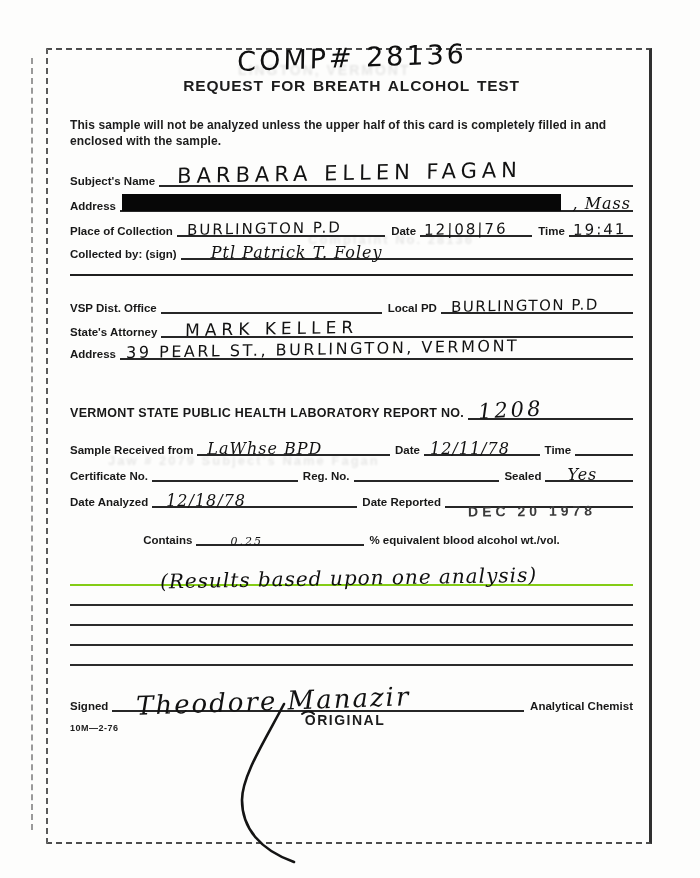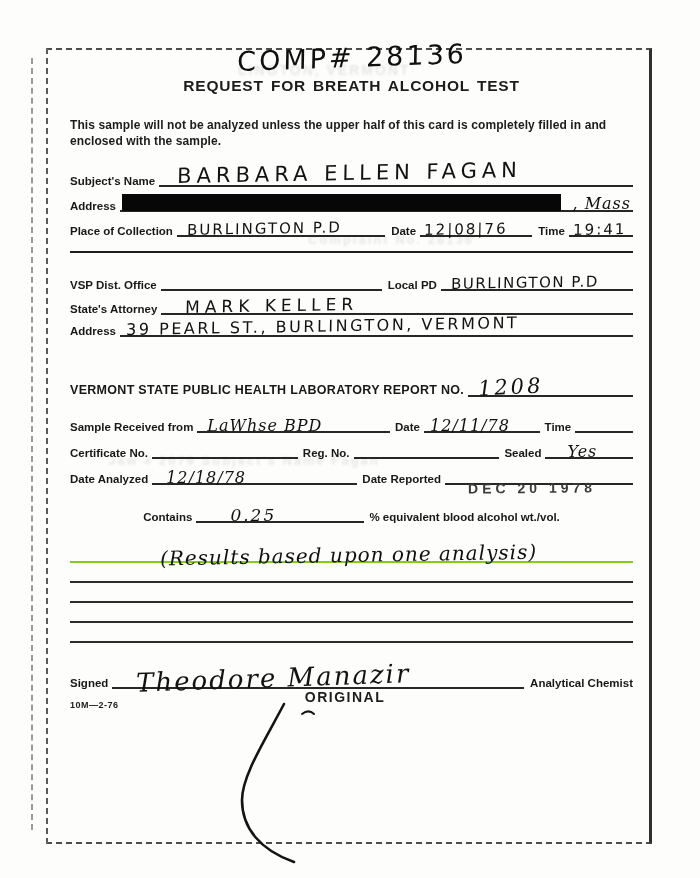--- a/index.html
+++ b/index.html
@@ -74,21 +74,21 @@
   .recv-row .val,.cert-row .val,.anal-row .val{font-size:16px;}
   .cert-row{margin-top:8px;}
   .anal-row{margin-top:8px;}
   .stamp{
     position:absolute;left:12%;top:13px;white-space:nowrap;
     font-family:"Liberation Sans", sans-serif;font-weight:bold;
     font-size:14px;letter-spacing:4px;color:#3a3a3a;transform:rotate(-.5deg);
   }
   .contains-row{margin-top:20px;justify-content:center;}
   .contains-fill{flex:0 0 168px;}
-  .contains-fill .val{left:34px;font-size:17px;letter-spacing:2px;}
+  .contains-fill .val{left:34px;font-size:11px;letter-spacing:2px;}
   .contains-suffix{margin-left:5px;}
   .note-line{margin-top:10px;border-bottom:2px solid #84cc16;height:28px;position:relative;}
   .note-line .script{position:absolute;left:90px;bottom:-6px;font-size:20px;transform:rotate(-1deg);}
   .signed-row{margin-top:22px;text-align:right;}
   .signed-row .fill{height:22px;}
   .signed-row .val{font-size:26px;letter-spacing:2px;left:24px;bottom:-6px;transform:rotate(-2deg);}
   .chem-lbl{margin-left:6px;}
   .footer{position:relative;margin-top:2px;height:18px;}
   .form-code{position:absolute;left:0;top:9px;font-size:9px;font-weight:bold;letter-spacing:.5px;}
   .orig{position:absolute;left:50%;transform:translateX(-58%);top:-2px;font-size:14px;font-weight:bold;letter-spacing:1.5px;}
@@ -146,20 +146,26 @@
     <span class="lbl" style="margin-left:6px;">Date</span>
     <span class="fill" style="flex:1.4;">
       <span class="val hand small-hand" style="left:4px;">12|08|76</span>
     </span>
     <span class="lbl" style="margin-left:6px;">Time</span>
     <span class="fill" style="flex:.8;">
       <span class="val hand small-hand" style="left:4px;">19:41</span>
     </span>
   </div>
 
+  <div class="row coll-row">
+    <span class="lbl">Collected by: (sign)</span>
+    <span class="fill">
+      <span class="val script" style="left:30px;">Ptl Patrick T. Foley</span>
+    </span>
+  </div>
 
   <div class="divider sec-divider"></div>
 
   <div class="row vsp-row">
     <span class="lbl">VSP Dist. Office</span>
     <span class="fill" style="flex:2.3;"></span>
     <span class="lbl" style="margin-left:6px;">Local PD</span>
     <span class="fill" style="flex:2;">
       <span class="val hand">BURLINGTON P.D</span>
     </span>

